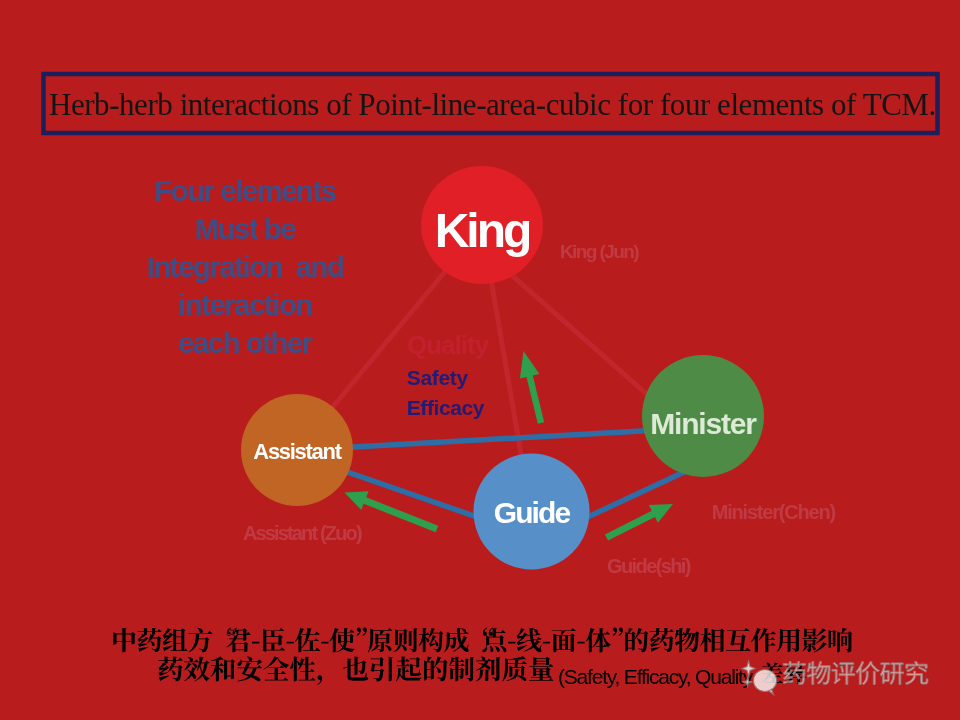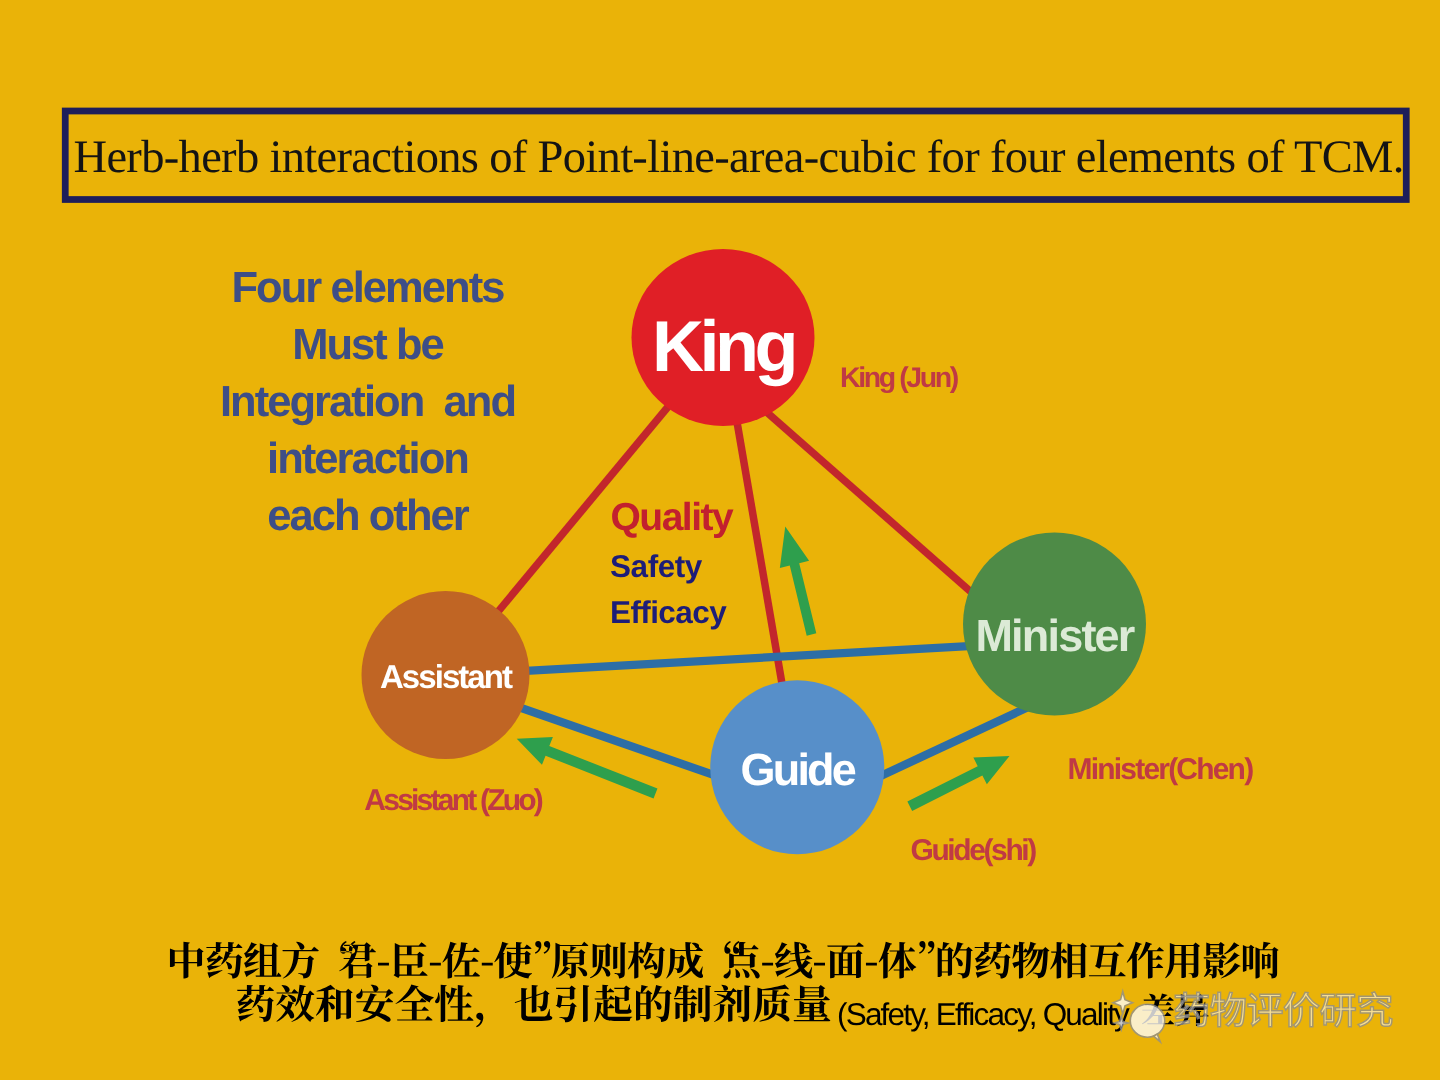--- a/index.html
+++ b/index.html
@@ -1,15 +1,15 @@
 <!DOCTYPE html>
 <html><head><meta charset="utf-8">
 <style>
 html,body{margin:0;padding:0;}
-#page{position:relative;width:960px;height:720px;background:#eab308;overflow:hidden;}
+#page{position:relative;width:960px;height:720px;background:#b91c1c;overflow:hidden;}
 </style></head>
 <body>
 <div id="page">
 <svg width="960" height="720" style="position:absolute;left:0;top:0">
   <g stroke="#c2262c" stroke-width="5" fill="none">
     <line x1="482" y1="227" x2="297" y2="450"></line>
     <line x1="482" y1="227" x2="531" y2="512"></line>
     <line x1="508" y1="272" x2="650" y2="397"></line>
   </g>
   <g stroke="#2d6ea6" stroke-width="5.5" fill="none">

